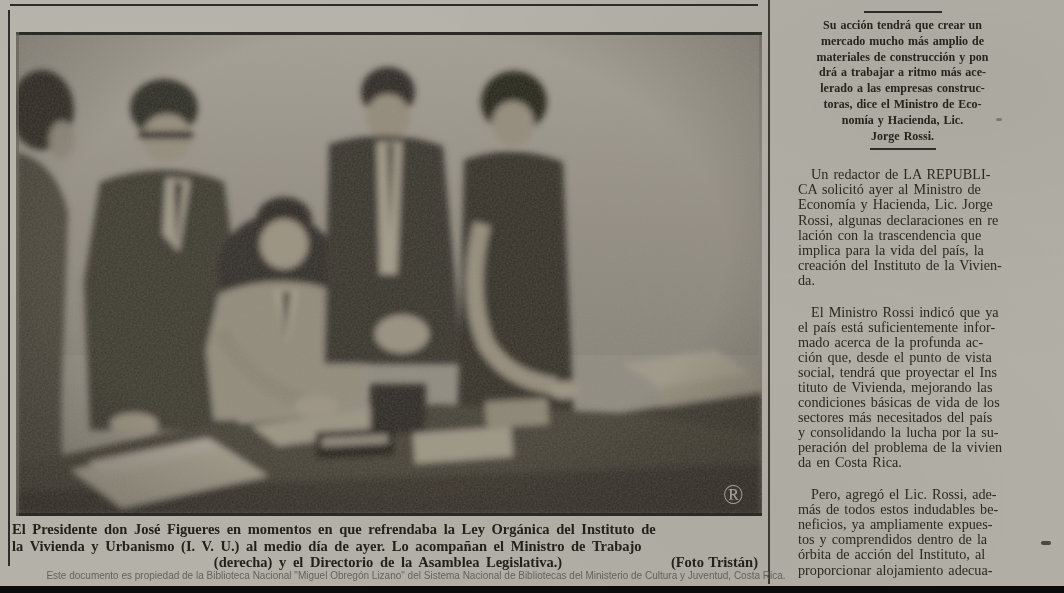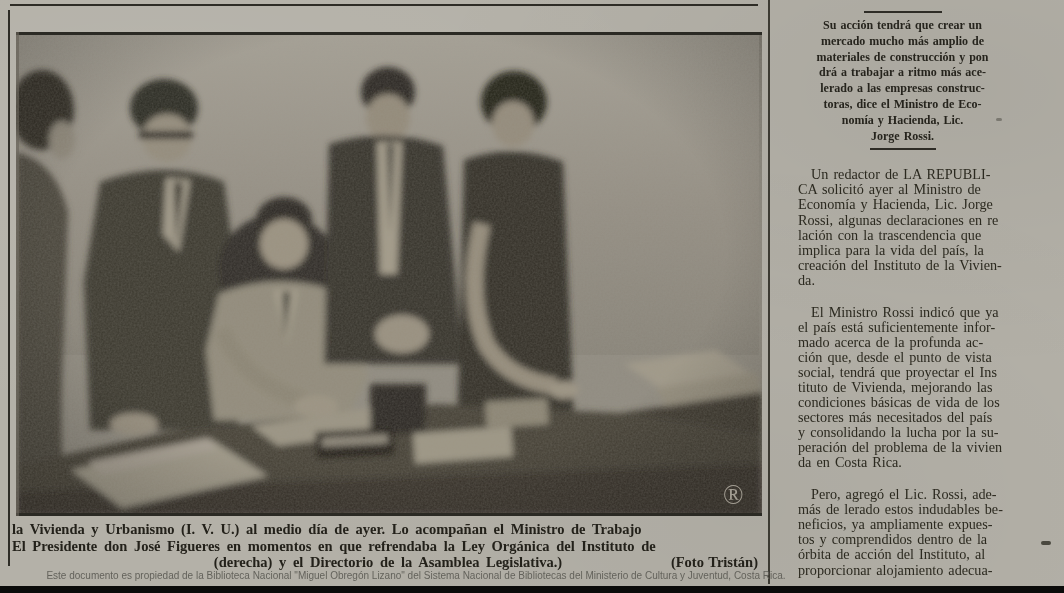--- a/index.html
+++ b/index.html
@@ -159,22 +159,22 @@
 
       <rect x="0" y="0" width="746" height="3" fill="#2b2a24"></rect>
       <rect x="0" y="481" width="746" height="3" fill="#2b2a24"></rect>
       <rect x="0" y="0" width="3" height="484" fill="#6d685e" opacity="0.6"></rect>
 
       <text x="707" y="472" font-size="27" fill="#a29d92" font-family="Liberation Serif, serif">®</text>
     </svg>
   </div>
 
   <div class="caption">
+    <div class="cap-line">El Presidente don José Figueres en momentos en que refrendaba la Ley Orgánica del Instituto de</div>
     <div class="cap-line">la Vivienda y Urbanismo (I. V. U.) al medio día de ayer. Lo acompañan el Ministro de Trabajo</div>
-    <div class="cap-line">El Presidente don José Figueres en momentos en que refrendaba la Ley Orgánica del Instituto de</div>
     <div class="cap-line cap-line3">
       <span>(derecha) y el Directorio de la Asamblea Legislativa.)</span>
       <span class="credit">(Foto Tristán)</span>
     </div>
   </div>
 
   <div class="stamp-line">Este documento es propiedad de la Biblioteca Nacional "Miguel Obregón Lizano" del Sistema Nacional de Bibliotecas del Ministerio de Cultura y Juventud, Costa Rica.</div>
 
   <div class="column">
     <div class="rule-center"></div>
@@ -200,21 +200,21 @@
 mado acerca de la profunda ac-
 ción que, desde el punto de vista
 social, tendrá que proyectar el Ins
 tituto de Vivienda, mejorando las
 condiciones básicas de vida de los
 sectores más necesitados del país
 y consolidando la lucha por la su-
 peración del problema de la vivien
 da en Costa Rica.</p>
     <p class="bodypara">Pero, agregó el Lic. Rossi, ade-
-más de lerado estos indudables be-
+más de todos estos indudables be-
 neficios, ya ampliamente expues-
 tos y comprendidos dentro de la
 órbita de acción del Instituto, al
 proporcionar alojamiento adecua-</p>
     <div class="continuation">
 
       <span>(Pasa a la Pág. 3)</span>
 
     </div>
   </div>

